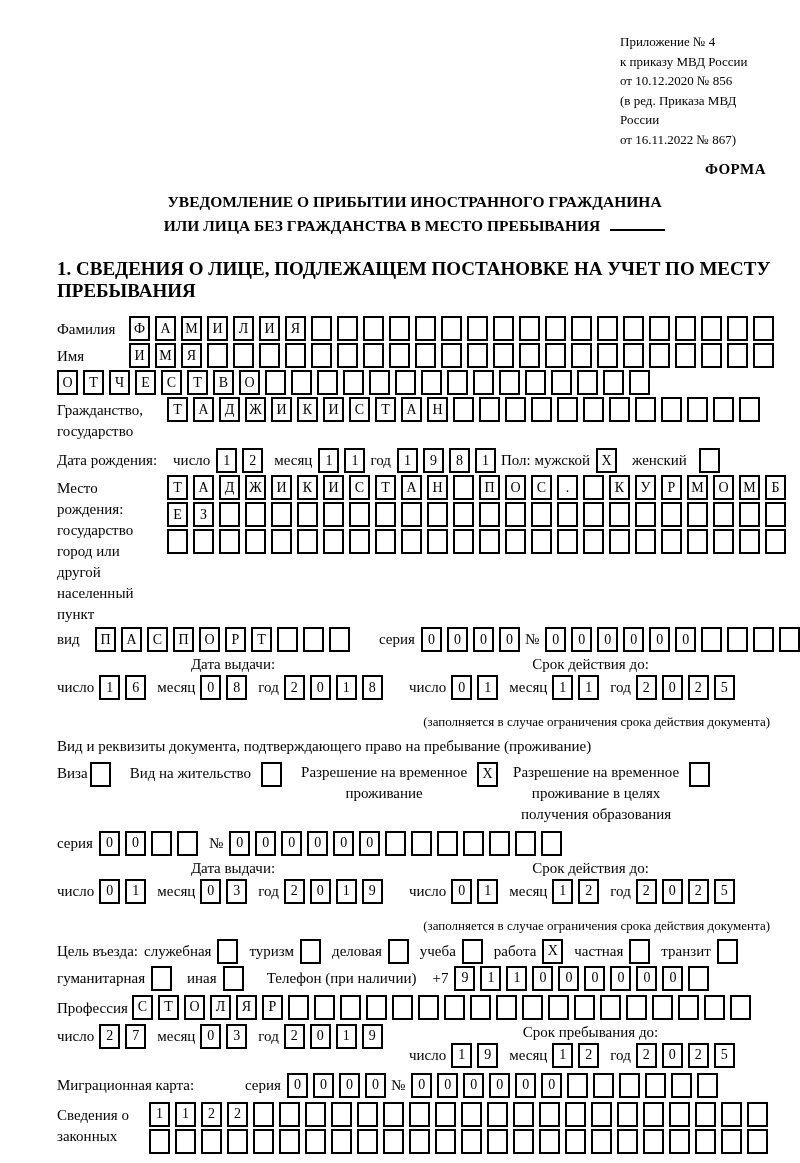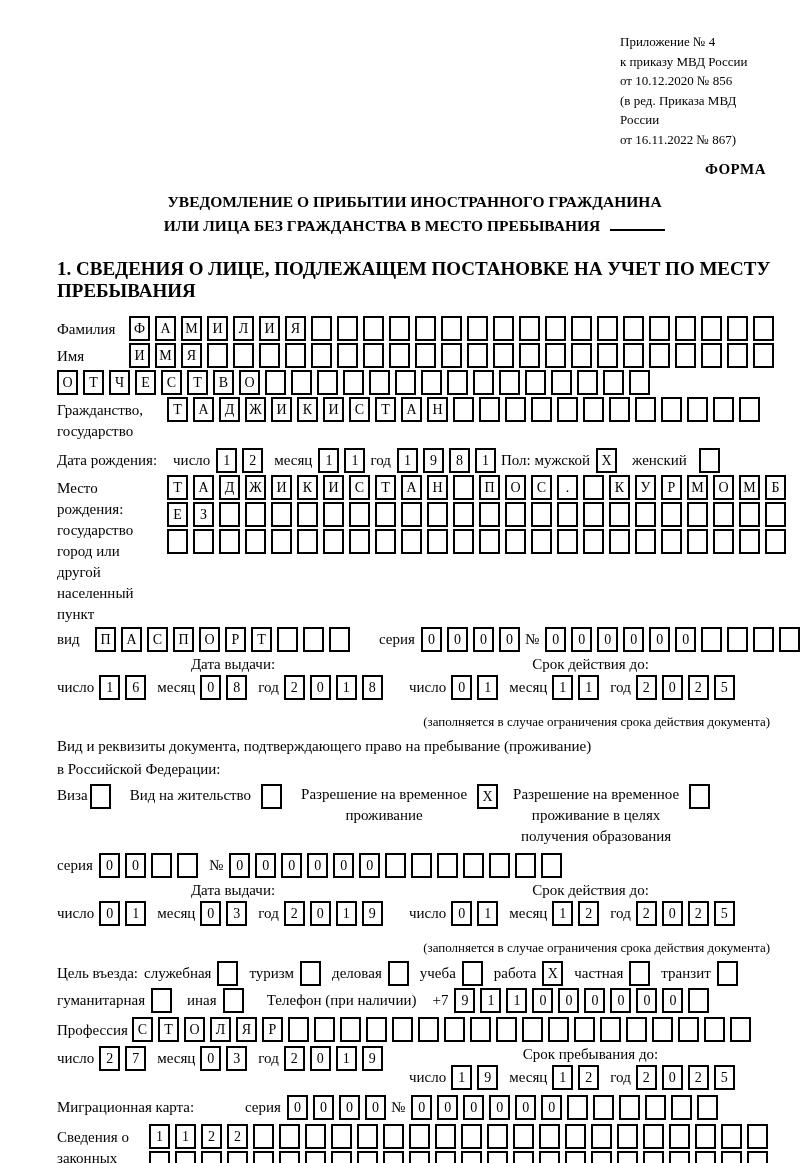--- a/index.html
+++ b/index.html
@@ -386,21 +386,20 @@
             <span class="cell">0</span>
             <span class="cell">2</span>
             <span class="cell">5</span>
           </span>
       </div>
     </div>
   </div>
   <div class="note">(заполняется в случае ограничения срока действия документа)</div>
 
   <div class="plain">Вид и реквизиты документа, подтверждающего право на пребывание (проживание)</div>
-  <div class="plain">в Российской Федерации:</div>
 
   <div class="optrow">
     <span class="t">Виза</span>
     <span class="cells" style="margin-left:2px">
         <span class="cell"></span>
       </span>
     <span class="t ml14">Вид на жительство</span>
     <span class="cells">
         <span class="cell"></span>
       </span>

